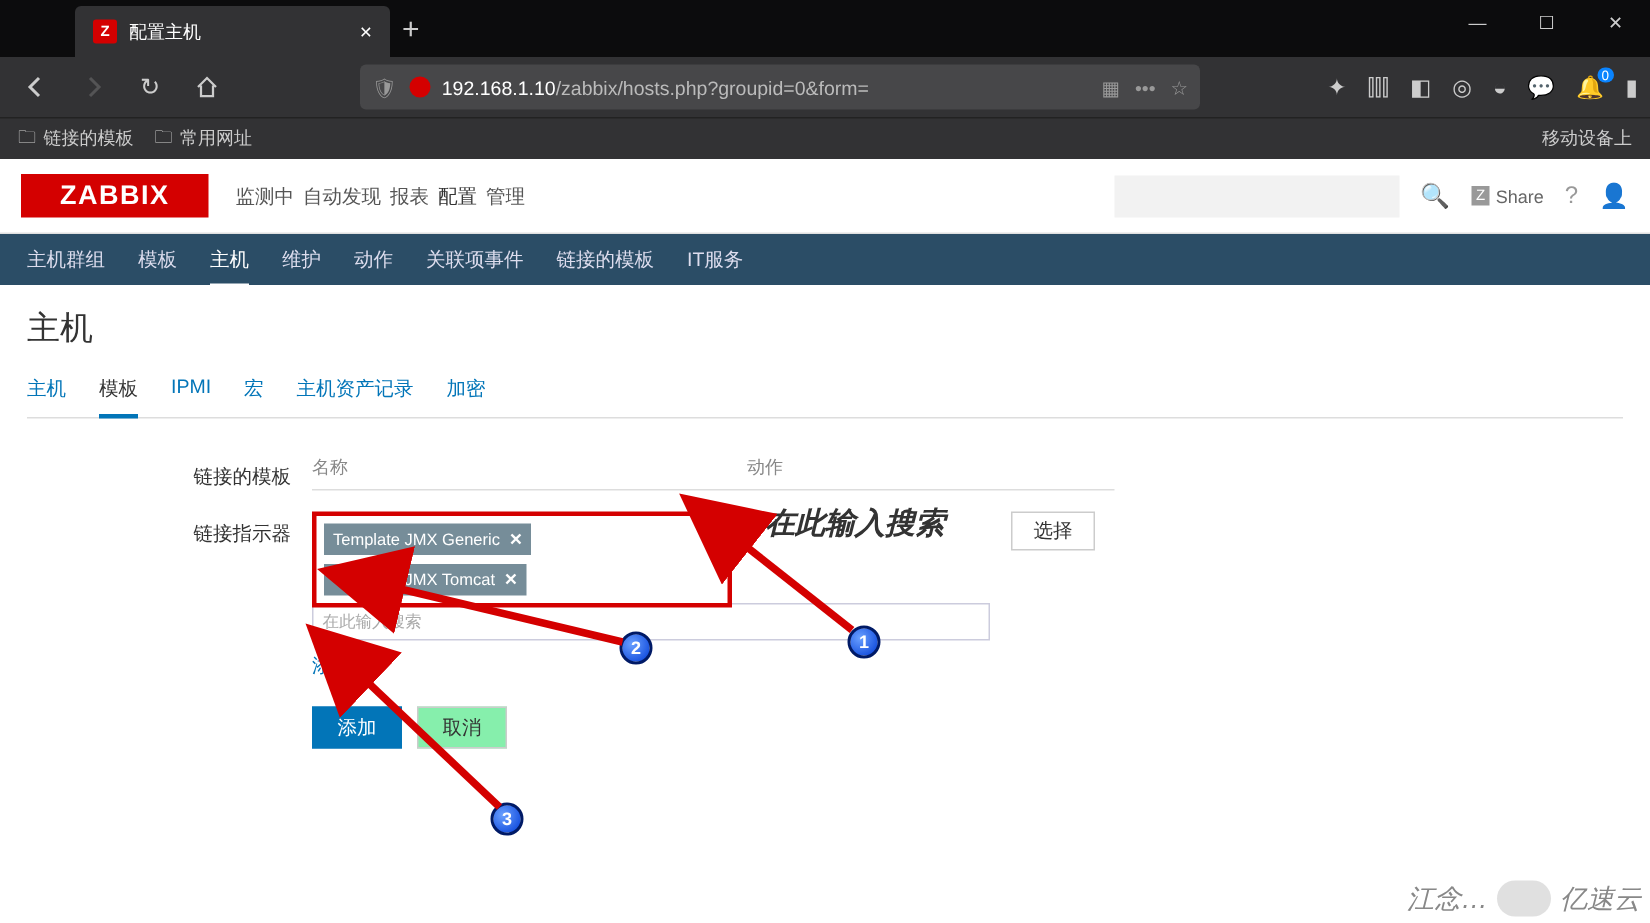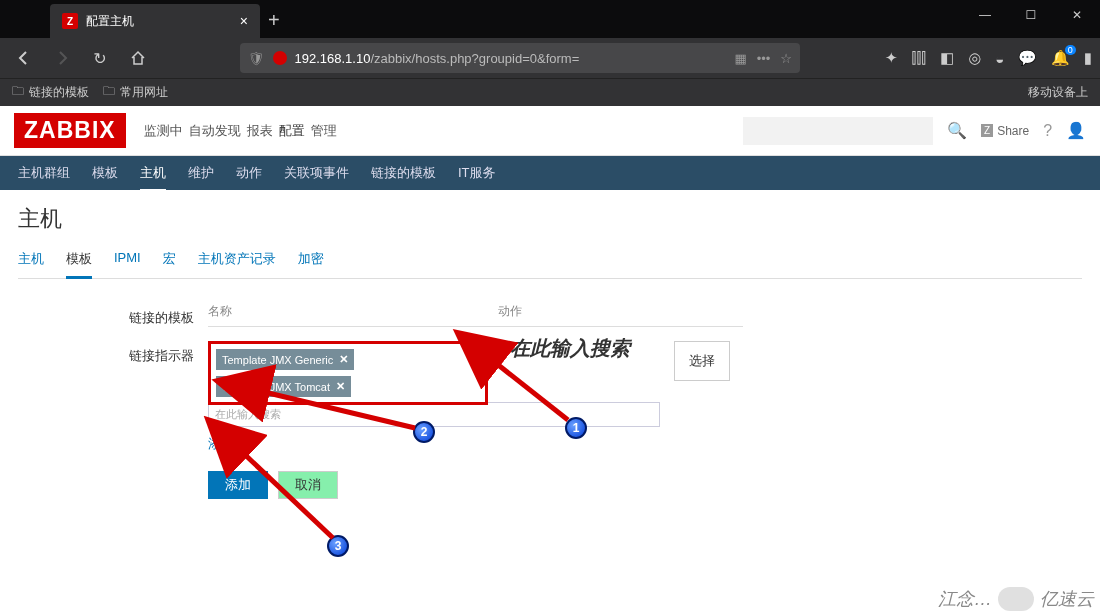--- a/index.html
+++ b/index.html
@@ -28,21 +28,21 @@
   .notif { position: relative; }
   .notif .badge { position: absolute; top: -4px; right: -6px; background: #0a84ff; color: #fff; font-size: 9px; border-radius: 6px; padding: 0 3px; }
 
   
   .bookbar { height: 28px; background: #323234; border-top: 1px solid #222; display: flex; align-items: center; padding: 0 12px; gap: 14px; color: #ccc; font-size: 12px; }
   .bookbar .bm { display: flex; align-items: center; gap: 5px; }
   .bookbar .spacer { flex: 1; }
 
   
   .zhdr { height: 50px; background: #fff; display: flex; align-items: center; padding: 0 14px; gap: 18px; border-bottom: 1px solid #e0e0e0; }
-  .zlogo { background: #d40000; color: #fff; font-weight: bold; font-size: 23px; padding: 4px 10px; letter-spacing: 1px; }
+  .zlogo { background: #d40000; color: #fff; font-weight: bold; font-size: 18px; padding: 4px 26px; letter-spacing: 1px; }
   .znav { display: flex; gap: 6px; font-size: 13px; color: #555; }
   .znav .active { color: #333; }
   .zright { margin-left: auto; display: flex; align-items: center; gap: 14px; }
   .zsearch { width: 190px; height: 28px; background: #f2f2f2; border: none; padding: 0 8px; font-size: 12px; }
   .zshare { font-size: 12px; color: #666; display: flex; align-items: center; gap: 4px; }
 
   
   .zsub { height: 34px; background: #2b4d66; display: flex; align-items: center; padding: 0 18px; gap: 22px; color: #dde; font-size: 13px; }
   .zsub .item.active { color: #fff; border-bottom: 3px solid #fff; padding-bottom: 7px; margin-bottom: -10px; }
 
@@ -57,21 +57,21 @@
   .form { margin-top: 24px; }
   .row { display: flex; margin-bottom: 14px; }
   .lbl { width: 190px; text-align: right; padding-right: 14px; font-size: 13px; color: #333; padding-top: 6px; }
   .ctl { }
   .linked-hdr { display: flex; width: 535px; border-bottom: 1px solid #ddd; padding-bottom: 6px; font-size: 12px; color: #888; }
   .linked-hdr .c1 { width: 290px; }
   .tagbox { border: 3px solid #d40000; padding: 5px; display: flex; gap: 6px; width: 280px; flex-wrap: wrap; position: relative; }
   .tag { background: #768d99; color: #fff; font-size: 11px; padding: 4px 6px; display: flex; align-items: center; gap: 6px; }
   .tag .x { font-weight: bold; }
   .below-input { width: 452px; border: 1px solid #ccd; padding: 4px 6px; font-size: 11px; color: #aaa; margin-top: -3px; }
-  .selbtn { height: 40px; padding: 0 14px; border: 1px solid #ccc; background: #fff; font-size: 13px; color: #333; margin-left: 14px; }
+  .selbtn { height: 26px; padding: 0 14px; border: 1px solid #ccc; background: #fff; font-size: 13px; color: #333; margin-left: 14px; }
   .linkadd { color: #0275b8; font-size: 13px; margin-top: 8px; display: inline-block; }
   .btns { margin-left: 190px; margin-top: 18px; display: flex; gap: 10px; }
   .btn { height: 28px; padding: 0 16px; font-size: 13px; border: 1px solid #ccc; background: #86efac; color: #333; }
   .btn.primary { background: #0275b8; color: #fff; border-color: #0275b8; }
 
   
   .anno-text { position: absolute; font-size: 20px; font-style: italic; font-weight: bold; color: #333; text-shadow: 1px 1px 0 #fff, -1px -1px 0 #fff, 1px -1px 0 #fff, -1px 1px 0 #fff; }
   .marker { position: absolute; width: 22px; height: 22px; border-radius: 50%; background: radial-gradient(circle at 35% 35%, #6aa0ff, #003bd6); border: 2px solid #001a66; color: #fff; font-size: 12px; font-weight: bold; display: flex; align-items: center; justify-content: center; }
   .wm { position: absolute; right: 6px; bottom: 4px; display: flex; align-items: center; gap: 6px; color: #888; font-size: 18px; font-style: italic; }
   .wm .cloud { width: 36px; height: 24px; background: #ccc; border-radius: 12px; position: relative; opacity: .6; }

